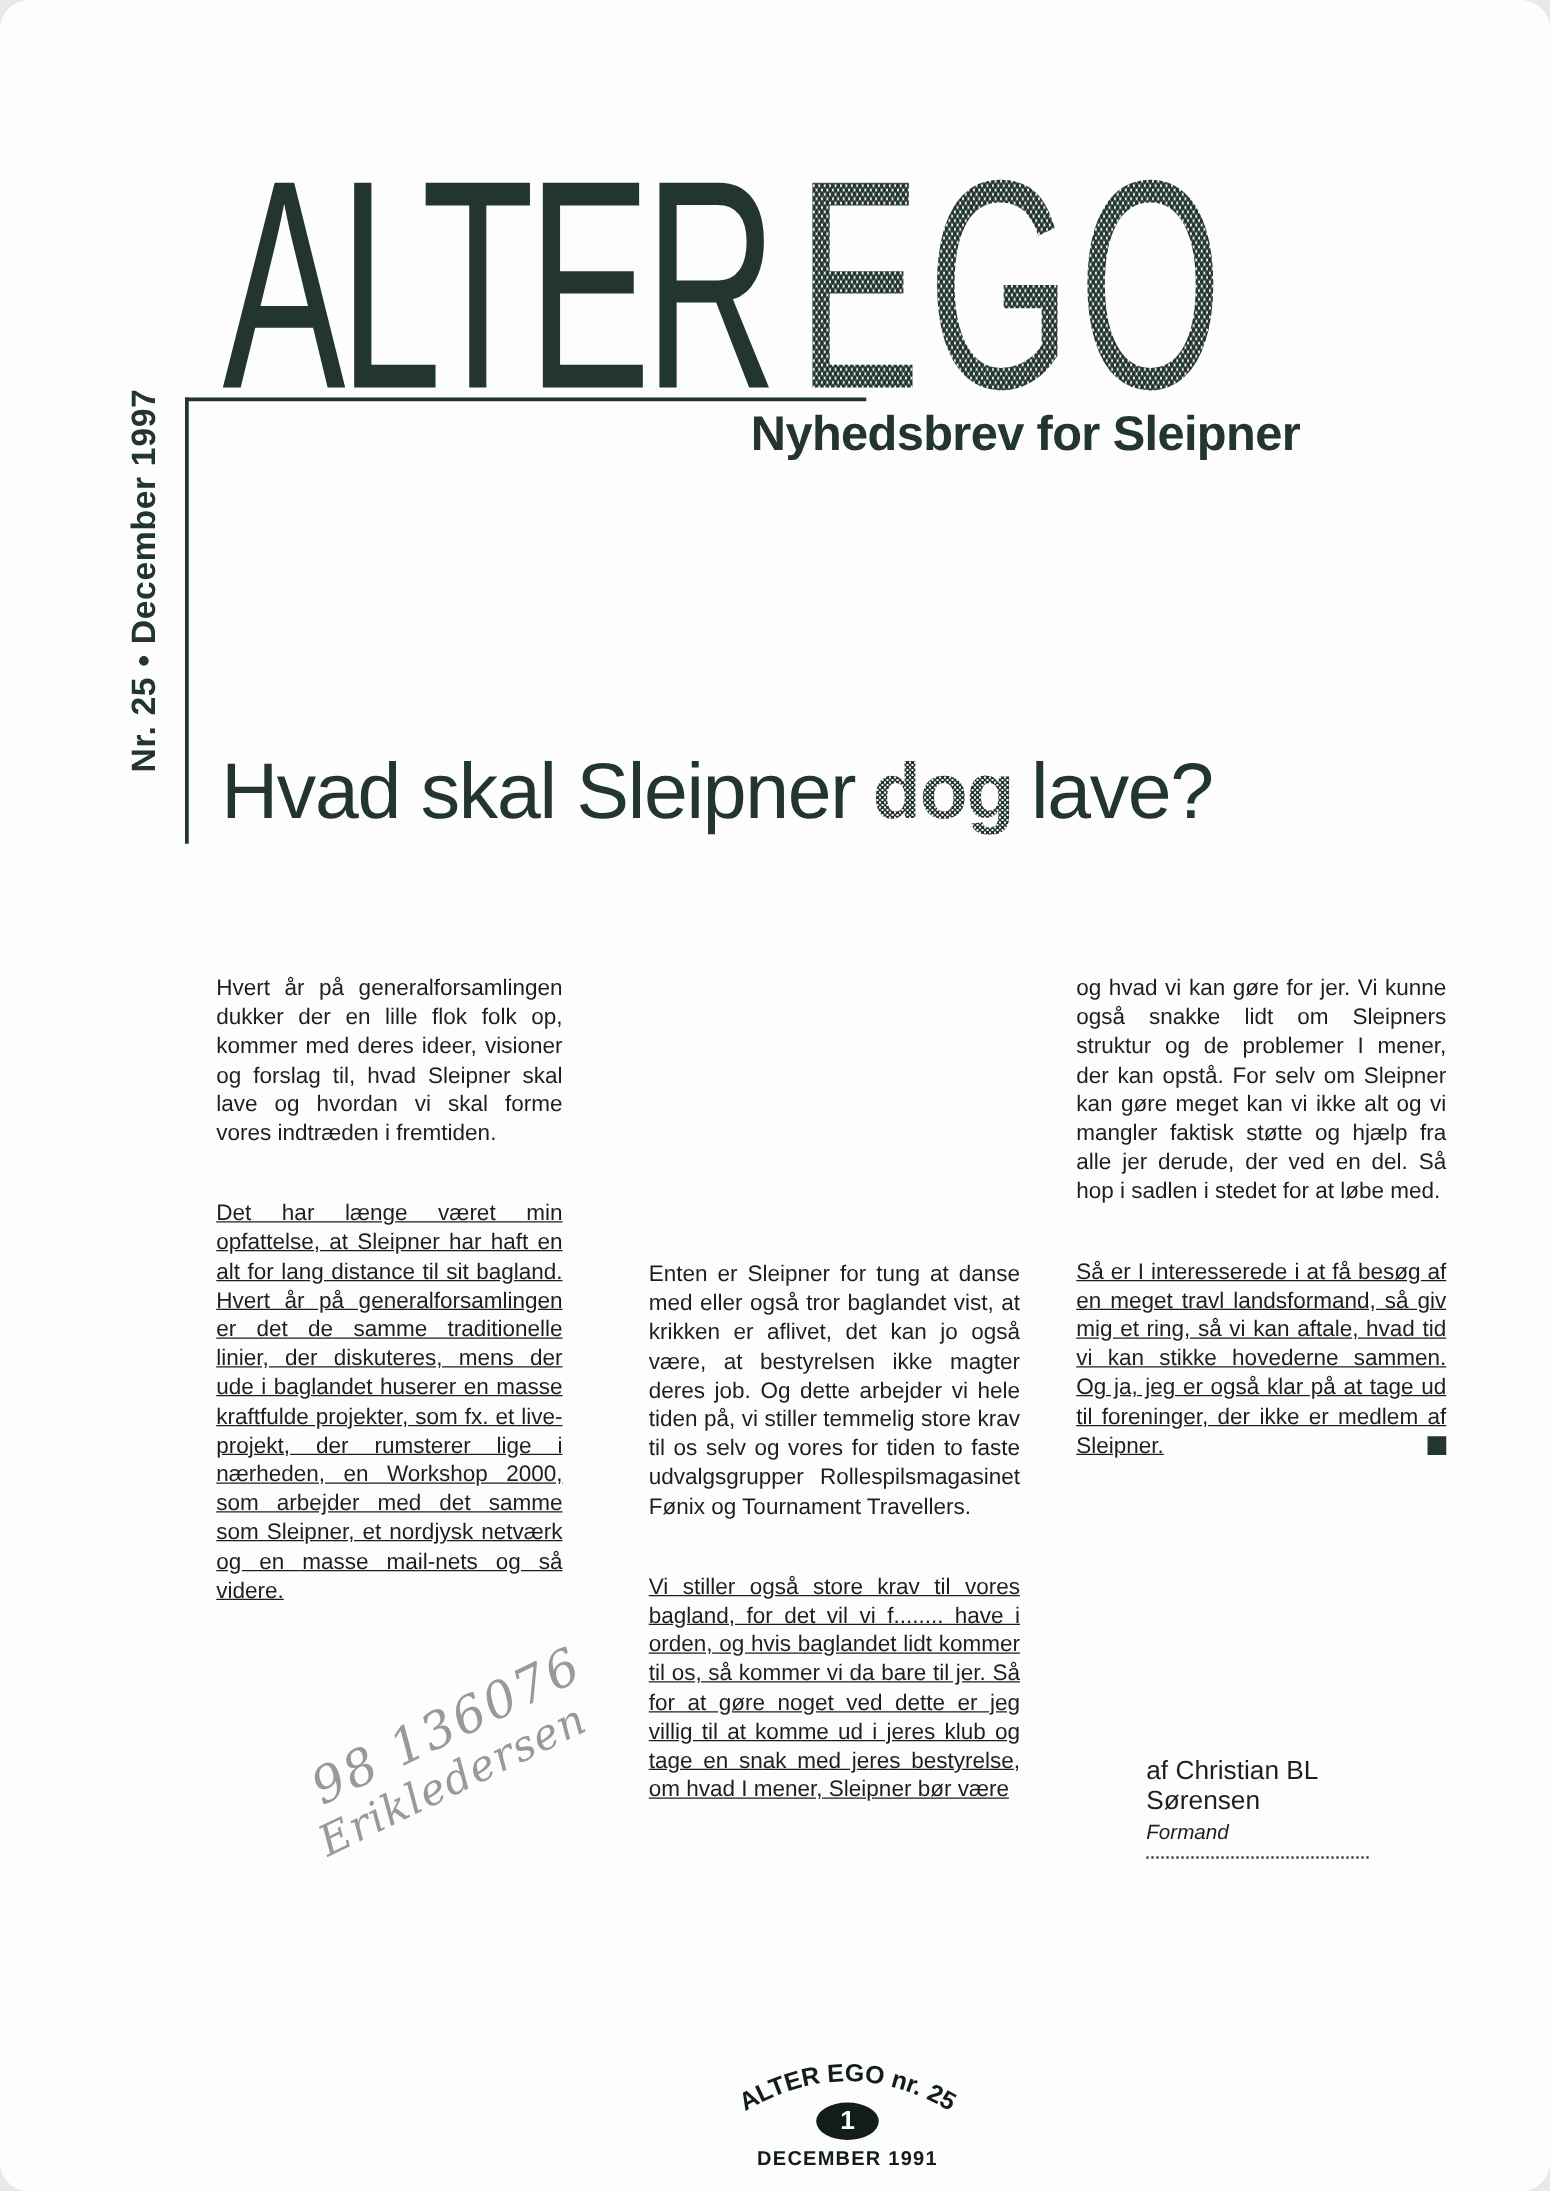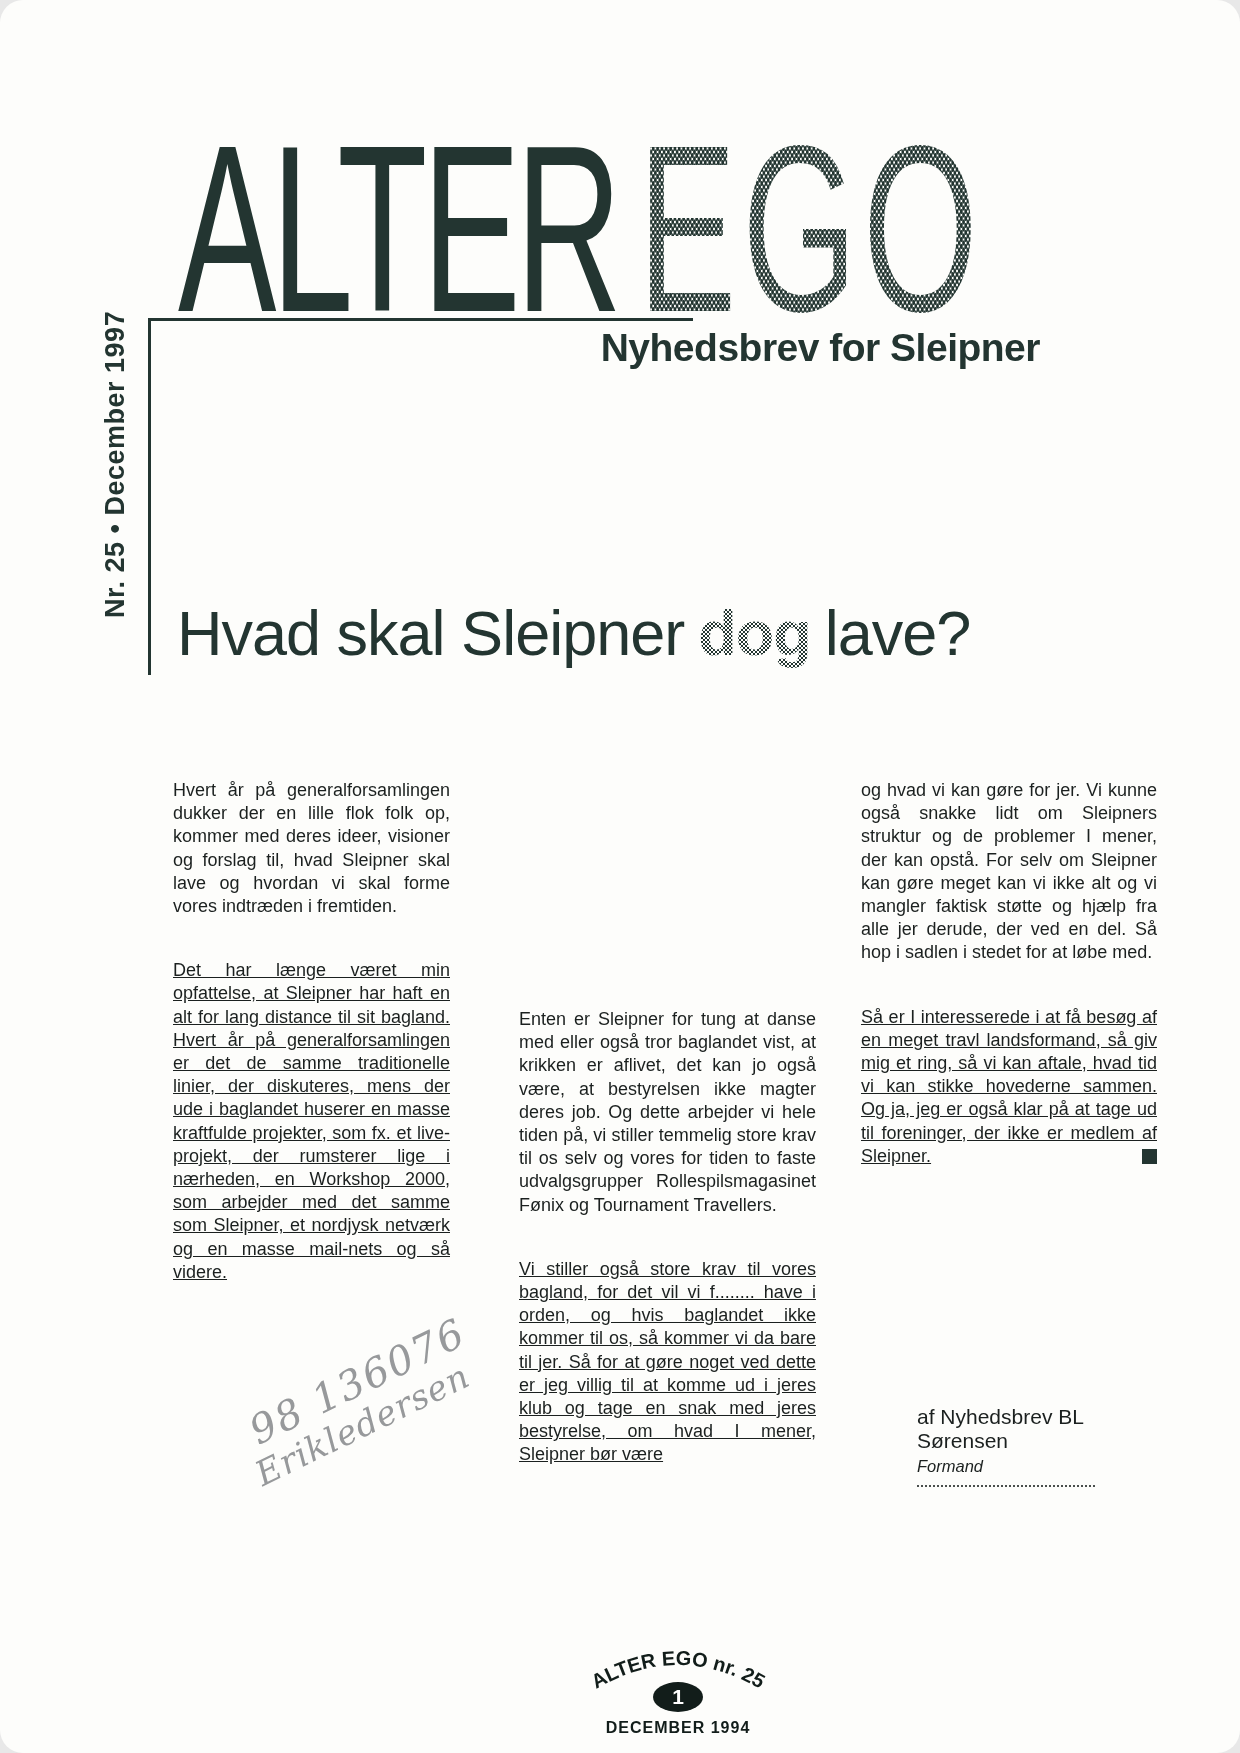--- a/index.html
+++ b/index.html
@@ -135,33 +135,33 @@
     <span>Hvad skal Sleipner</span><span class="halftone halftone-small emph">dog</span><span>lave?</span>
   </h1>
 
   <div class="col col1">
     <p>Hvert år på generalforsamlingen dukker der en lille flok folk op, kommer med deres ideer, visioner og forslag til, hvad Sleipner skal lave og hvordan vi skal forme vores indtræden i fremtiden.</p>
     <p>Det har længe været min opfattelse, at Sleipner har haft en alt for lang distance til sit bagland. Hvert år på generalforsamlingen er det de samme traditionelle linier, der diskuteres, mens der ude i baglandet huserer en masse kraftfulde projekter, som fx. et live-projekt, der rumsterer lige i nærheden, en Workshop 2000, som arbejder med det samme som Sleipner, et nordjysk netværk og en masse mail-nets og så videre.</p>
   </div>
 
   <div class="col col2">
     <p>Enten er Sleipner for tung at danse med eller også tror baglandet vist, at krikken er aflivet, det kan jo også være, at bestyrelsen ikke magter deres job. Og dette arbejder vi hele tiden på, vi stiller temmelig store krav til os selv og vores for tiden to faste udvalgsgrupper Rollespilsmagasinet Fønix og Tournament Travellers.</p>
-    <p>Vi stiller også store krav til vores bagland, for det vil vi f........ have i orden, og hvis baglandet ikke kommer til os, så kommer vi da bare til jer. Så for at gøre noget ved dette er jeg villig til at komme ud i jeres klub og tage en snak med jeres bestyrelse, om hvad I mener, Sleipner bør være</p>
+    <p>Vi stiller også store krav til vores bagland, for det vil vi f........ have i orden, og hvis baglandet lidt kommer til os, så kommer vi da bare til jer. Så for at gøre noget ved dette er jeg villig til at komme ud i jeres klub og tage en snak med jeres bestyrelse, om hvad I mener, Sleipner bør være</p>
   </div>
 
   <div class="col col3">
     <p>og hvad vi kan gøre for jer. Vi kunne også snakke lidt om Sleipners struktur og de problemer I mener, der kan opstå. For selv om Sleipner kan gøre meget kan vi ikke alt og vi mangler faktisk støtte og hjælp fra alle jer derude, der ved en del. Så hop i sadlen i stedet for at løbe med.</p>
     <p>Så er I interesserede i at få besøg af en meget travl landsformand, så giv mig et ring, så vi kan aftale, hvad tid vi kan stikke hovederne sammen. Og ja, jeg er også klar på at tage ud til foreninger, der ikke er medlem af Sleipner.</p>
     <div class="endmark-row">
       <span class="endmark"></span>
     </div>
   </div>
 
   <div class="byline">
-    <div class="byline-author">af Nyhedsbrev BL Sørensen</div>
+    <div class="byline-author">af Christian BL Sørensen</div>
     <div class="byline-role">Formand</div>
     <div class="byline-rule"></div>
   </div>
 
   <div class="handwriting">
     <div class="hand-line1">98 136076</div>
     <div class="hand-line2">Erikledersen</div>
   </div>
 
   <div class="footer">
@@ -169,16 +169,16 @@
       <defs>
         <path id="arcPath" d="M 8,58 Q 98,0 188,58" fill="none"></path>
       </defs>
       <text class="footer-arc-text" font-size="20" fill="#121d1a">
         <textPath href="#arcPath" startOffset="50%" text-anchor="middle">ALTER EGO nr. 25</textPath>
       </text>
     </svg>
     <div class="page-badge">
       <span>1</span>
     </div>
-    <div class="footer-date">DECEMBER 1994</div>
+    <div class="footer-date">DECEMBER 1991</div>
   </div>
 
 </div>
 
 </body></html>

